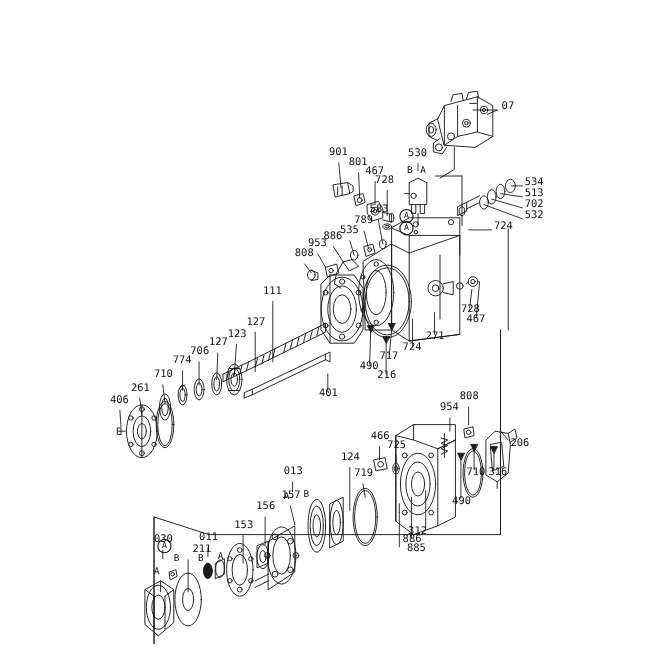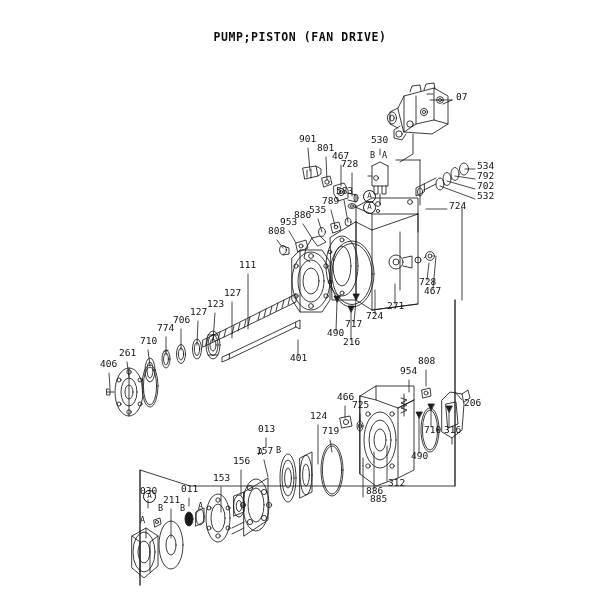--- a/index.html
+++ b/index.html
@@ -30,21 +30,20 @@
     position:absolute;width:11px;height:11px;border:1px solid #111;
     border-radius:50%;font-size:7.5px;line-height:10px;text-align:center;
     color:#111;font-family:"DejaVu Sans Mono","Liberation Mono",monospace;
   }
 </style>
 </head>
 <body>
 
 <div id="sheet">
 
-  <div id="title">PUMP;PISTON (FAN DRIVE)</div>
 
   <svg id="art" viewBox="0 0 600 600" fill="none" stroke="#1a1a1a" stroke-width="0.85" stroke-linejoin="round" stroke-linecap="round">
 
     <g>
       <path d="M398 108 L404 96 L434 88 L448 96 L448 124 L432 134 L404 132 Z"></path>
       <path d="M404 96 L404 132"></path>
       <path d="M434 88 L434 120 L448 124"></path>
       <path d="M404 132 L416 124 L434 120"></path>
       <path d="M416 124 L416 96"></path>
       <path d="M410 92 L412 86 L420 85 L421 91"></path>
@@ -437,21 +436,21 @@
       </g>
     </svg>
 
   <div class="lbl" style="left:456px;top:92px">07</div>
   <div class="lbl" style="left:299px;top:134px">901</div>
   <div class="lbl" style="left:317px;top:143px">801</div>
   <div class="lbl" style="left:332px;top:151px">467</div>
   <div class="lbl" style="left:341px;top:159px">728</div>
   <div class="lbl" style="left:371px;top:135px">530</div>
   <div class="lbl" style="left:477px;top:161px">534</div>
-  <div class="lbl" style="left:477px;top:171px">792</div>
+  <div class="lbl" style="left:477px;top:171px">513</div>
   <div class="lbl" style="left:477px;top:181px">702</div>
   <div class="lbl" style="left:477px;top:191px">532</div>
   <div class="lbl" style="left:449px;top:201px">724</div>
   <div class="lbl" style="left:336px;top:186px">583</div>
   <div class="lbl" style="left:322px;top:196px">789</div>
   <div class="lbl" style="left:309px;top:205px">535</div>
   <div class="lbl" style="left:294px;top:210px">886</div>
   <div class="lbl" style="left:280px;top:217px">953</div>
   <div class="lbl" style="left:268px;top:226px">808</div>
   <div class="lbl" style="left:239px;top:260px">111</div>
@@ -479,25 +478,25 @@
   <div class="lbl" style="left:411px;top:451px">490</div>
   <div class="lbl" style="left:337px;top:392px">466</div>
   <div class="lbl" style="left:352px;top:400px">725</div>
   <div class="lbl" style="left:310px;top:411px">124</div>
   <div class="lbl" style="left:322px;top:426px">719</div>
   <div class="lbl" style="left:258px;top:424px">013</div>
   <div class="lbl" style="left:256px;top:446px">157</div>
   <div class="lbl" style="left:233px;top:456px">156</div>
   <div class="lbl" style="left:213px;top:473px">153</div>
   <div class="lbl" style="left:181px;top:484px">011</div>
-  <div class="lbl" style="left:163px;top:495px">211</div>
+  <div class="lbl" style="left:175px;top:495px">211</div>
   <div class="lbl" style="left:140px;top:486px">030</div>
   <div class="lbl" style="left:370px;top:494px">885</div>
   <div class="lbl" style="left:366px;top:486px">886</div>
-  <div class="lbl" style="left:388px;top:478px">312</div>
+  <div class="lbl" style="left:371px;top:478px">312</div>
 
   <div class="mark" style="left:370px;top:151px">B</div>
   <div class="mark" style="left:382px;top:151px">A</div>
   <div class="mark" style="left:258px;top:448px">A</div>
   <div class="mark" style="left:276px;top:446px">B</div>
   <div class="mark" style="left:180px;top:504px">B</div>
   <div class="mark" style="left:198px;top:502px">A</div>
   <div class="mark" style="left:140px;top:516px">A</div>
   <div class="mark" style="left:158px;top:504px">B</div>
 

